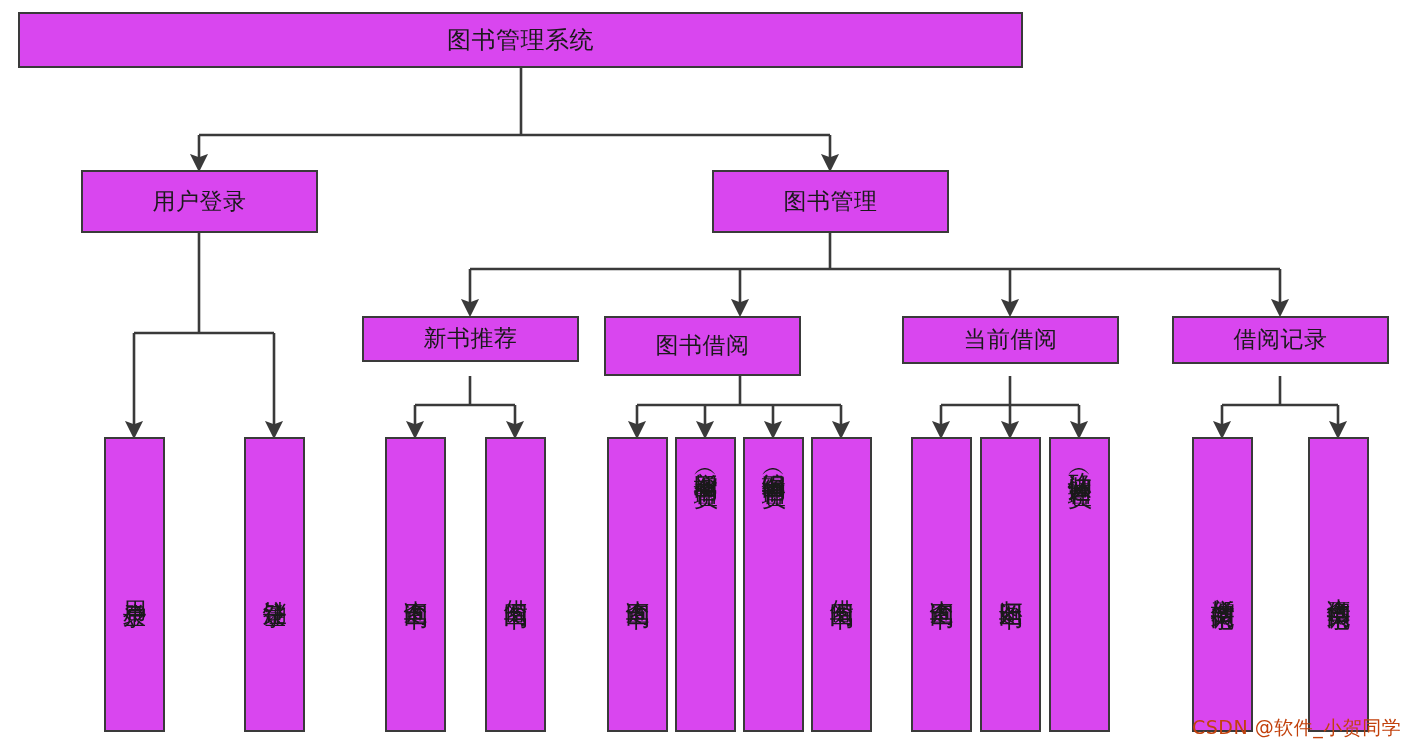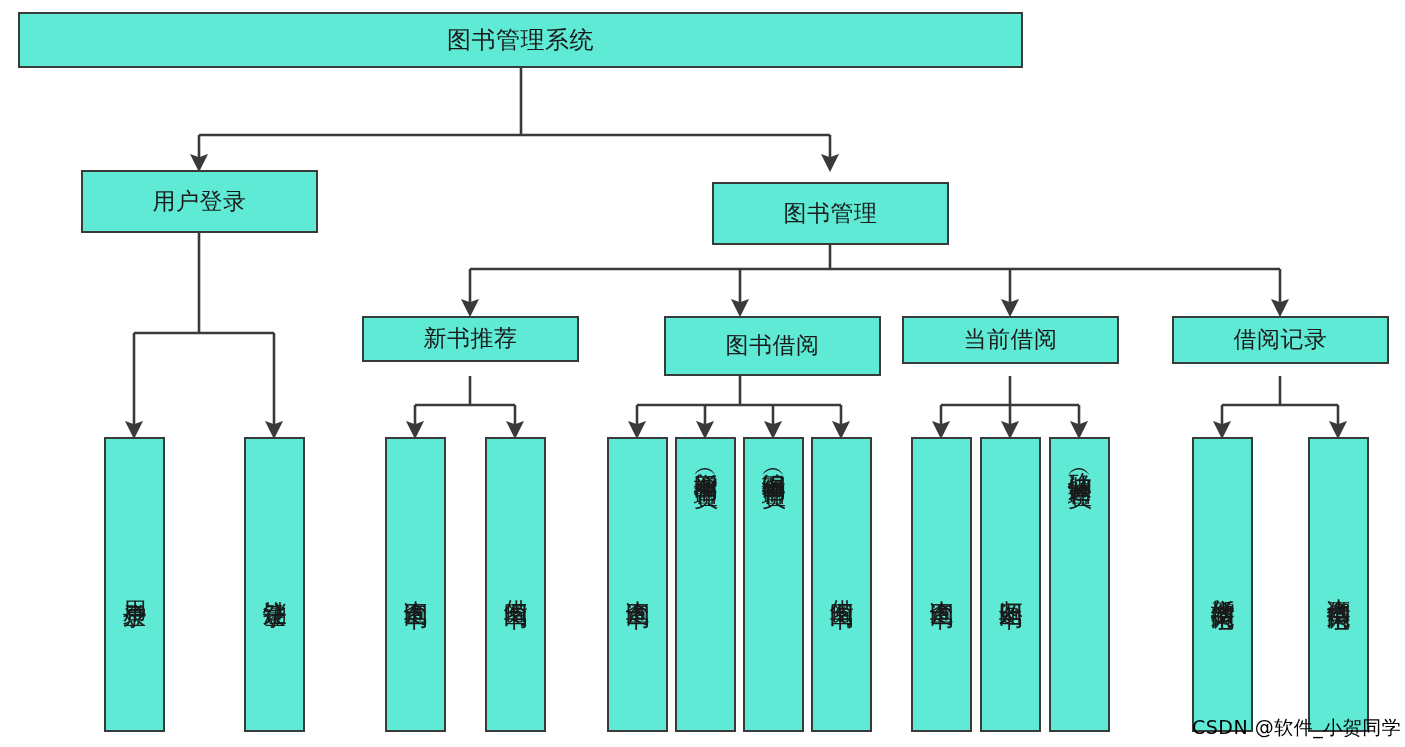--- a/index.html
+++ b/index.html
@@ -22,21 +22,21 @@
     position: absolute;
     left: 0;
     top: 0;
     width: 1405px;
     height: 747px;
     pointer-events: none;
   }
   .node {
     position: absolute;
     box-sizing: border-box;
-    background: #5eead4;
+    background: #d946ef;
     border: 2.5px solid #3a3a3a;
     display: flex;
     align-items: center;
     justify-content: center;
     color: #1a1a1a;
   }
   .node .label {
     display: block;
     text-align: center;
     line-height: 1.28;
@@ -63,21 +63,21 @@
     line-height: 1.18;
     letter-spacing: 2px;
     white-space: nowrap;
   }
   .node.vert.mid {
     align-items: center;
     padding-top: 0;
   }
   .watermark {
     position: absolute;
-    color: #000000;
+    color: #c2410c;
     font-size: 19px;
     white-space: nowrap;
     letter-spacing: 0.5px;
     font-family: "DejaVu Sans", "Liberation Sans", sans-serif;
   }
 </style>
 </head>
 <body>
 
 <div id="canvas">
@@ -134,29 +134,29 @@
   </svg>
 
   <div class="node horiz root" style="left:18px; top:12px; width:1005px; height:56px;">
     <span class="label">图书管理系统</span>
   </div>
 
   <div class="node horiz" style="left:81px; top:170px; width:237px; height:63px;">
     <span class="label">用户登录</span>
   </div>
 
-  <div class="node horiz" style="left:712px; top:170px; width:237px; height:63px;margin-top:12px;">
+  <div class="node horiz" style="left:712px; top:170px; width:237px; height:63px;">
     <span class="label">图书管理</span>
   </div>
 
   <div class="node horiz" style="left:362px; top:316px; width:217px; height:46px;">
     <span class="label">新书推荐</span>
   </div>
 
-  <div class="node horiz" style="left:664px; top:316px; width:217px; height:60px;">
+  <div class="node horiz" style="left:604px; top:316px; width:197px; height:60px;">
     <span class="label">图书借阅</span>
   </div>
 
   <div class="node horiz" style="left:902px; top:316px; width:217px; height:48px;">
     <span class="label">当前借阅</span>
   </div>
 
   <div class="node horiz" style="left:1172px; top:316px; width:217px; height:48px;">
     <span class="label">借阅记录</span>
   </div>

